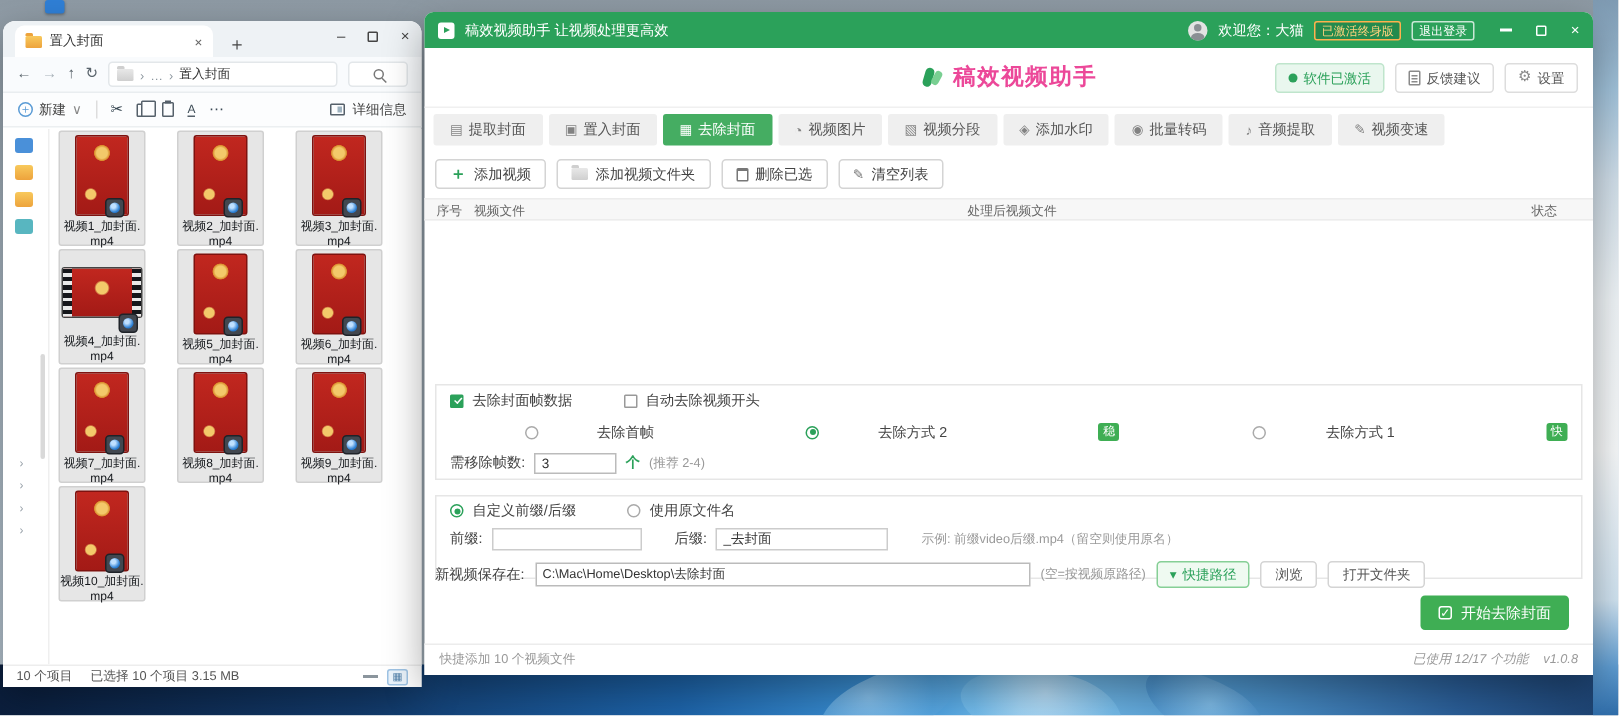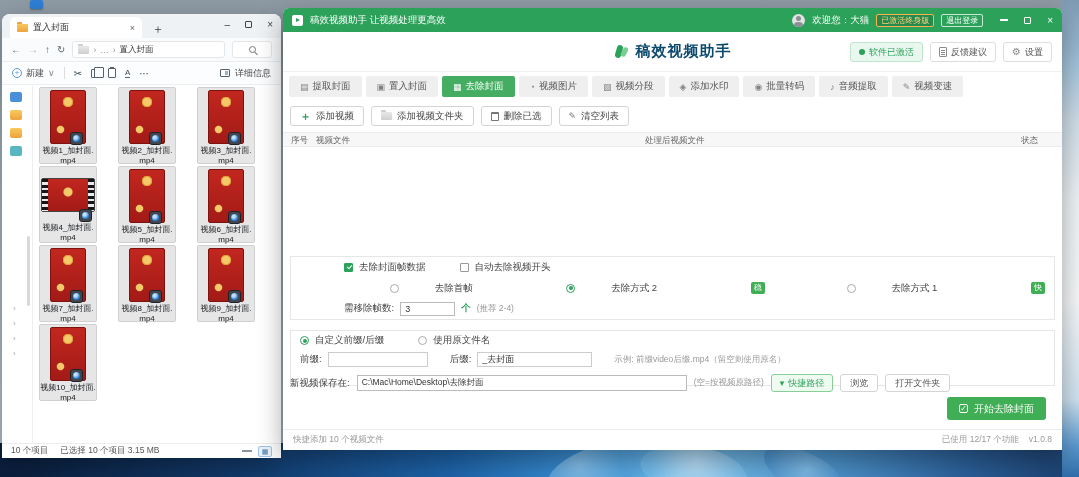--- a/index.html
+++ b/index.html
@@ -84,42 +84,42 @@
   .avatar::after{content:"";position:absolute;left:2px;top:8px;width:9px;height:6px;border-radius:50% 50% 0 0;background:#8b8f94;}
   .badge-vip{border:1px solid #ffb14e;color:#ffd27d;font-size:8px;padding:0 4px;height:13px;line-height:12px;border-radius:2px;background:rgba(0,0,0,.14);}
   .badge-out{border:1px solid rgba(255,255,255,.75);color:#fff;font-size:8px;padding:0 4px;height:13px;line-height:12px;border-radius:2px;}
   .win-btns{display:flex;gap:16px;align-items:center;margin-left:10px;color:#fff;font-size:10px;}
   .minline{display:inline-block;width:8px;height:1.4px;background:#fff;}
   .app-header{height:40px;border-bottom:1px solid #f0f0f0;position:relative;display:flex;align-items:center;justify-content:center;}
   .brand{display:flex;align-items:center;gap:7px;}
   .brand-logo{width:15px;height:15px;position:relative;flex:none;}
   .brand-logo::before{content:"";position:absolute;left:2px;top:1px;width:6px;height:13px;background:#2ba15a;border-radius:3px;transform:rotate(16deg);}
   .brand-logo::after{content:"";position:absolute;left:8px;top:3px;width:5px;height:10px;background:#79cf92;border-radius:3px;transform:rotate(28deg);}
-  .brand-name{color:#0c4a6e;font-size:15px;font-weight:bold;letter-spacing:1px;}
+  .brand-name{color:#ec4899;font-size:15px;font-weight:bold;letter-spacing:1px;}
   .header-actions{position:absolute;right:10px;top:10px;display:flex;gap:7px;}
   .chip{height:20px;border:1px solid #ddd;border-radius:3px;background:#fff;color:#555;font-size:9px;display:flex;align-items:center;gap:4px;padding:0 8px;}
   .chip.activated{background:#e9f7ee;border-color:#bfe5cc;color:#2ba15a;}
   .dot-g{width:6px;height:6px;border-radius:50%;background:#2ba15a;}
   .ic-page{width:8px;height:10px;border:1px solid #8a8a8a;border-radius:1px;position:relative;}
   .ic-page::before{content:"";position:absolute;left:1px;top:2px;right:1px;height:1px;background:#8a8a8a;box-shadow:0 2px 0 #8a8a8a,0 4px 0 #8a8a8a;}
   .gear{color:#8a8a8a;font-size:10px;line-height:10px;}
   .app-tabs{display:flex;gap:4px;padding:4px 6px;align-items:center;}
   .tab{height:21px;display:flex;align-items:center;gap:4px;padding:0 11px;background:#efefef;border-radius:2px;font-size:9.5px;color:#555;white-space:nowrap;}
   .tab .tico{font-size:9px;opacity:.7;}
   .tab.active{background:#45ad62;color:#fff;}
   .tab.active .tico{opacity:1;}
   .app-toolbar{display:flex;gap:7px;padding:5px 7px 4px;}
   .tbtn{height:20px;border:1px solid #d4d4d4;background:#fff;border-radius:3px;font-size:9.5px;color:#444;display:flex;align-items:center;gap:5px;padding:0 9px;}
   .plus-g{color:#2ba15a;font-weight:bold;font-size:11px;line-height:11px;}
   .ic-trash{width:8px;height:9px;border:1px solid #777;border-top:2.5px solid #777;border-radius:1px;}
   .pen{color:#777;font-size:9px;}
   .table-head{height:15px;background:#f7f7f7;border-top:1px solid #ececec;border-bottom:1px solid #ececec;position:relative;font-size:8.5px;color:#666;margin-top:2px;}
   .table-head span{position:absolute;top:2px;}
   .c-idx{left:8px;}.c-file{left:33px;}.c-out{left:362px;}.c-st{right:24px;}
-  .opt-box{position:absolute;left:7px;right:7px;top:248px;height:64px;border:1px solid #e6e6e6;font-size:9.5px;color:#444;padding-left:44px;}
+  .opt-box{position:absolute;left:7px;right:7px;top:248px;height:64px;border:1px solid #e6e6e6;font-size:9.5px;color:#444;}
   .orow{display:flex;align-items:center;gap:6px;padding:0 9px;height:20px;}
   .cb{width:9px;height:9px;border:1px solid #999;border-radius:1px;position:relative;flex:none;}
   .cb.on{background:#2ba15a;border-color:#2ba15a;}
   .cb.on::after{content:"";position:absolute;left:2px;top:1px;width:4px;height:2px;border-left:1.4px solid #fff;border-bottom:1.4px solid #fff;transform:rotate(-48deg);}
   .rd{width:9px;height:9px;border:1px solid #aaa;border-radius:50%;position:relative;flex:none;}
   .rd.on{border-color:#2ba15a;}
   .rd.on::after{content:"";position:absolute;inset:1.5px;border-radius:50%;background:#2ba15a;}
   .gtag{background:#3fae54;color:#fff;font-size:8px;padding:0 3px;border-radius:2px;height:12px;line-height:12px;flex:none;}
   .gap30{width:22px;}
   .gap15{width:10px;}
@@ -128,21 +128,21 @@
   .hint{color:#999;font-size:8.5px;}
   .name-box{position:absolute;left:7px;right:7px;top:322px;height:56px;border:1px solid #e6e6e6;font-size:9.5px;color:#444;}
   .txt-input{height:15px;border:1px solid #ccc;font-size:9px;padding:0 4px;color:#333;}
   .save-row{position:absolute;left:7px;right:7px;top:366px;height:18px;display:flex;align-items:center;gap:7px;font-size:9.5px;color:#444;}
   .path-input{width:330px;height:16px;border:1px solid #bbb;font-size:8.5px;padding:0 4px;color:#333;}
   .btn-quick{border:1px solid #86cf96;background:#effaf1;color:#2ba15a;font-size:9px;height:18px;padding:0 8px;border-radius:3px;display:flex;align-items:center;gap:4px;}
   .btn-sm{border:1px solid #d4d4d4;background:#fff;color:#555;font-size:9px;height:18px;padding:0 9px;border-radius:3px;display:flex;align-items:center;}
   .action{position:absolute;right:16px;top:389px;height:23px;background:#3fae54;border-radius:3px;color:#fff;font-size:10px;display:flex;align-items:center;justify-content:center;gap:6px;padding:0 12px;}
   .chk-w{width:9px;height:9px;border:1px solid #fff;border-radius:2px;font-size:8px;line-height:8px;text-align:center;}
   .app-status{position:absolute;left:0;right:0;bottom:0;height:21px;border-top:1px solid #ececec;display:flex;align-items:center;padding:0 10px;font-size:8.5px;color:#999;background:#fff;}
-  .app-status .right{margin-left:auto;display:flex;gap:10px;}
+  .app-status .right{margin-left:auto;display:flex;gap:10px;font-style:italic;}
 </style>
 </head>
 <body>
 
 <div class="screen">
   <div class="wp-bottom">
     <div class="petal p1"></div>
     <div class="petal p2"></div>
     <div class="petal p3"></div>
   </div>

